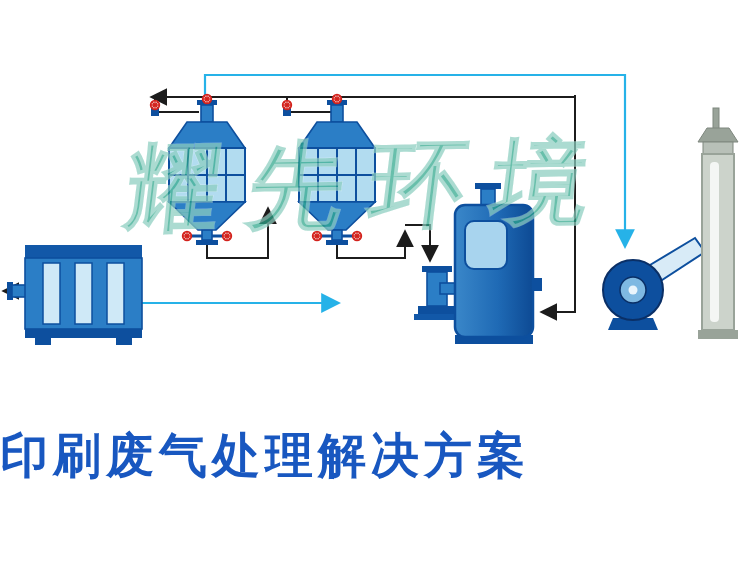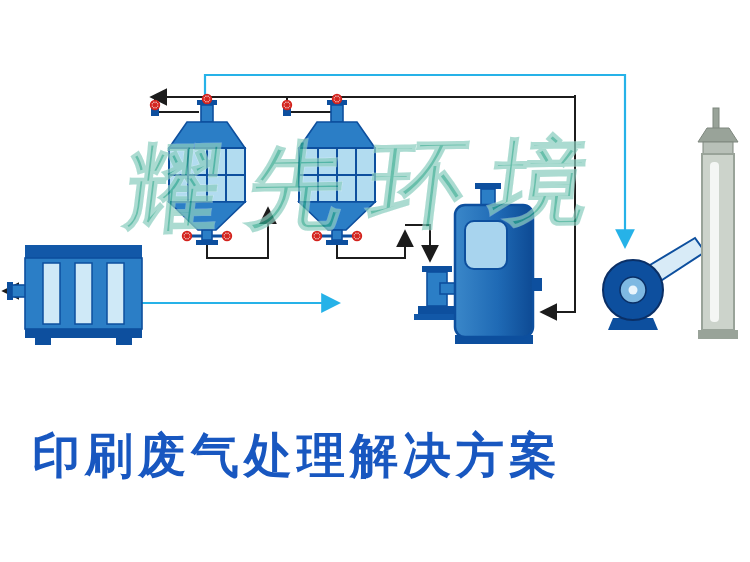--- a/index.html
+++ b/index.html
@@ -25,21 +25,21 @@
 
   
   .v1{fill:#ffffff;stroke:var(--red,#d3221c);stroke-width:1.8;}
   .v2{stroke:var(--red,#d3221c);stroke-width:1.3;fill:none;}
 
   .watermark{position:absolute;left:126px;top:122px;font-size:96px;font-weight:bold;
              letter-spacing:26px;color:var(--wm,#2fa78c);opacity:.72;white-space:nowrap;
              transform:skewX(-8deg) rotate(-1deg);
              -webkit-text-stroke:1px rgba(255,255,255,.45);
              font-family:"Liberation Sans",sans-serif;pointer-events:none;}
-  .title{position:absolute;left:0;top:424px;width:594px;text-align:center;
+  .title{position:absolute;left:0;top:424px;width:594px;text-align:left;
          font-size:48px;font-weight:bold;letter-spacing:5px;color:var(--title,#1857c0);
          font-family:"Liberation Serif",serif;}
 </style>
 </head>
 <body>
 
 <div class="canvas">
 
   <svg width="750" height="562" viewBox="0 0 750 562">
     <defs>

